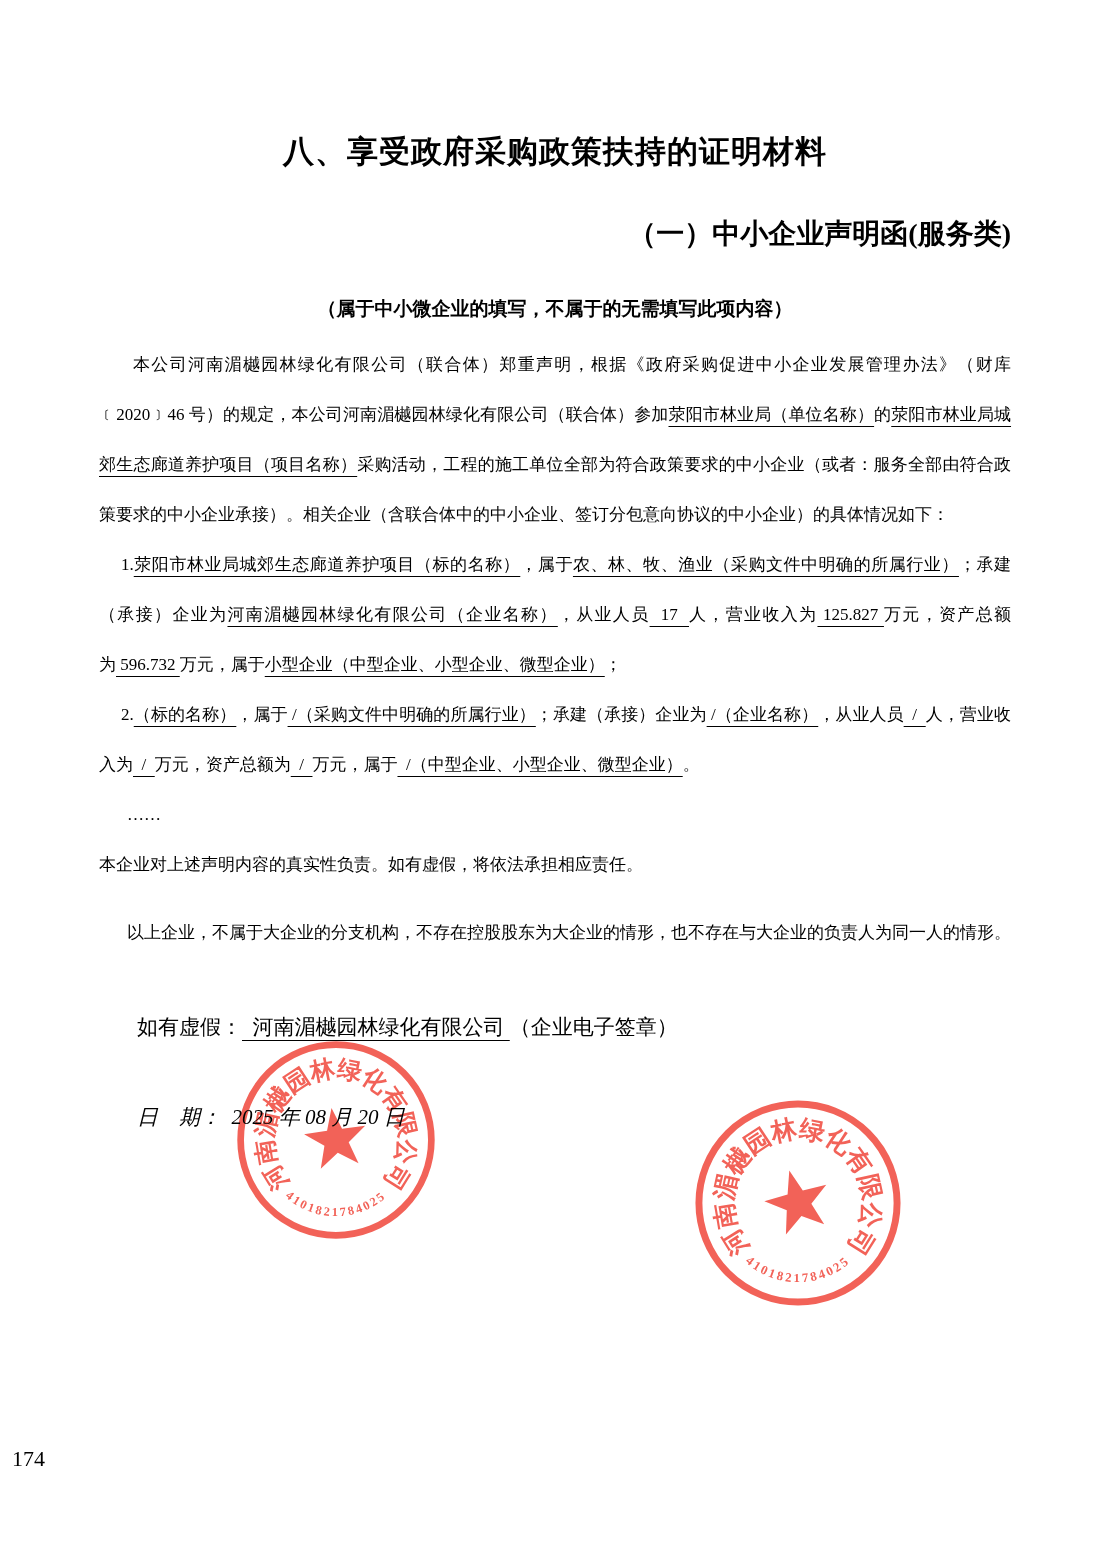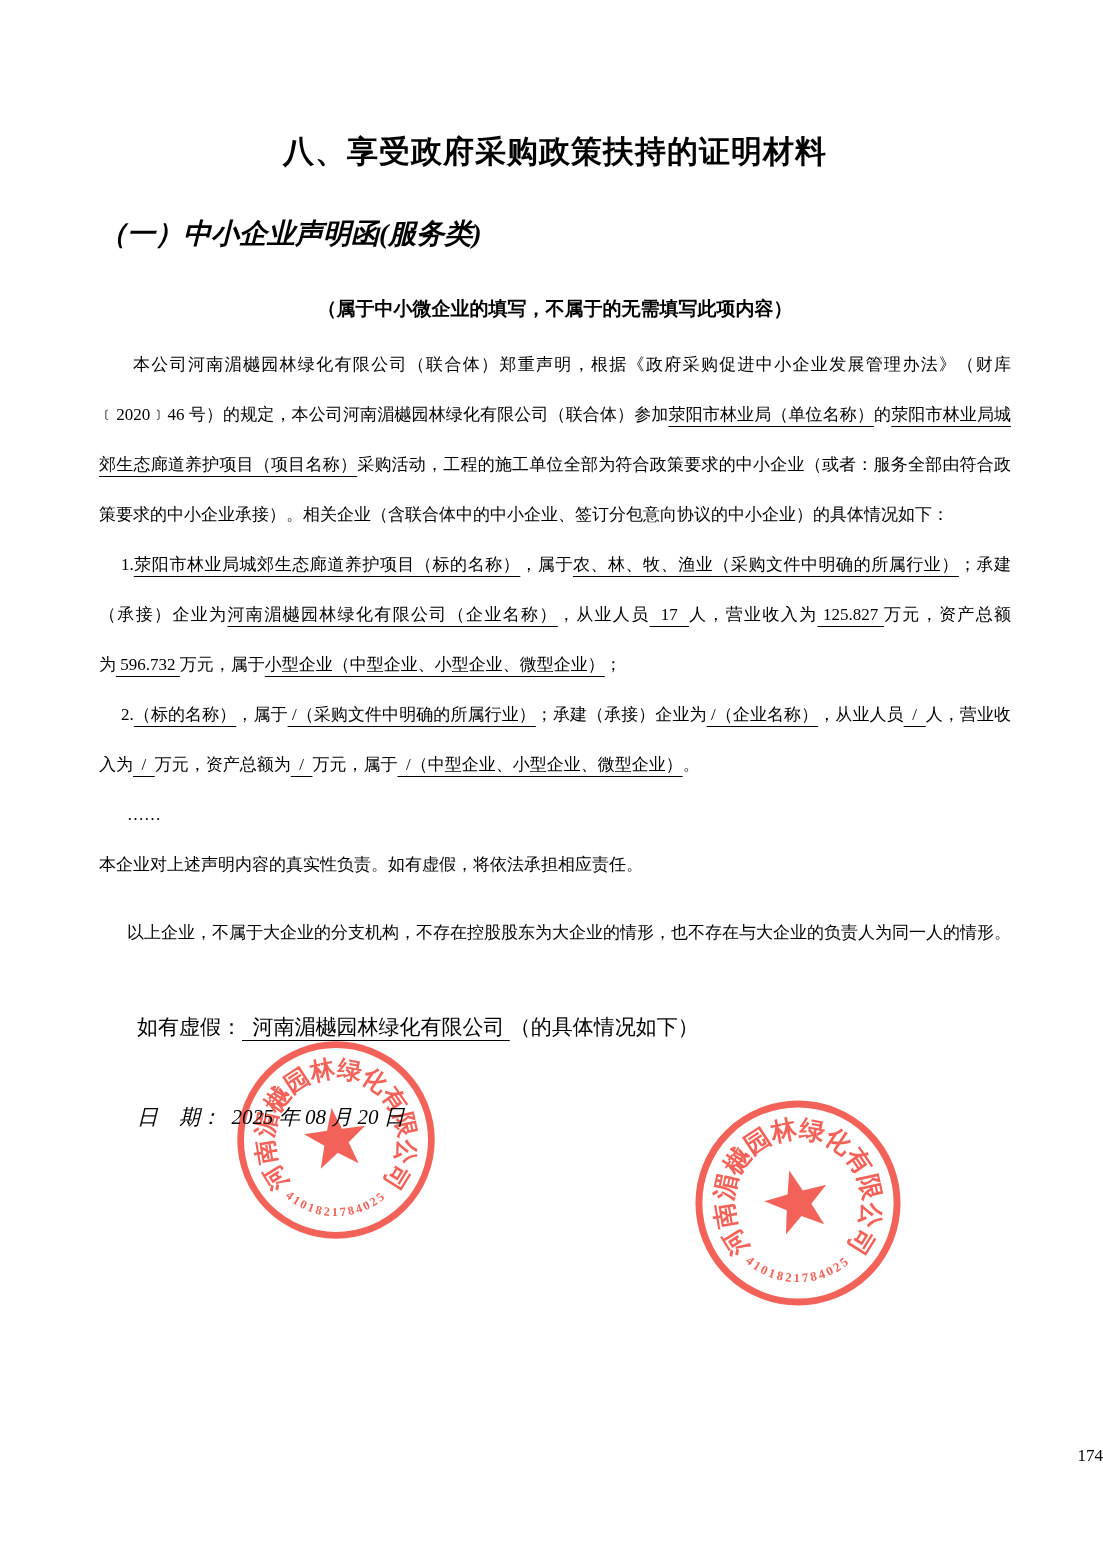--- a/index.html
+++ b/index.html
@@ -18,25 +18,24 @@
   .title{
     margin:132px 0 0 0;
     text-align:center;
     font-size:31px;
     font-weight:bold;
     line-height:40px;
     letter-spacing:1px;
   }
   .subtitle{
     margin:42px 0 0 0;
-    text-align:left;
+    text-align:right;
     font-size:28px;
     font-weight:bold;
     line-height:40px;
-    font-style:italic;
   }
   .note{
     margin:42px 0 12px 0;
     text-align:center;
     font-size:19px;
     font-weight:bold;
     line-height:26px;
   }
   .body-text{
     margin-top:18px;
@@ -49,24 +48,24 @@
   .u{
     text-decoration:underline;
     text-underline-offset:6px;
     text-decoration-thickness:1px;
   }
   .sig{ margin-top:54px; font-size:21px; }
   .sig-line{ padding-left:38px; line-height:30px; }
   .sig-date{ margin-top:60px;font-style:italic; }
   .page-num{
     position:absolute;
-    left:0; right:0;
+    left:12px; right:0;
     top:1446px;
-    text-align:right;
-    font-size:17px;
+    text-align:left;
+    font-size:22px;
   }
   .stamp{
     position:absolute;
     mix-blend-mode:multiply;
     opacity:.92;
     pointer-events:none;
   }
   .stamp-left{ left:230px; top:1037px; }
   .stamp-right{ left:690px; top:1096px; }
   .stamp text{
@@ -91,21 +90,21 @@
     <div class="body-text">
         <p class="para" style="text-indent: 34px;"><span>本公司河南湄樾园林绿化有限公司（联合体）郑重声明，根据《政府采购促进中小企业发展管理办法》（财库﹝2020﹞46 号）的规定，本公司河南湄樾园林绿化有限公司（联合体）参加</span><span class="u">荥阳市林业局（单位名称）</span><span>的</span><span class="u">荥阳市林业局城郊生态廊道养护项目（项目名称）</span><span>采购活动，工程的施工单位全部为符合政策要求的中小企业（或者：服务全部由符合政策要求的中小企业承接）。相关企业（含联合体中的中小企业、签订分包意向协议的中小企业）的具体情况如下：</span></p>
         <p class="para" style="text-indent: 22px;"><span>1.</span><span class="u">荥阳市林业局城郊生态廊道养护项目（标的名称）</span><span>，属于</span><span class="u">农、林、牧、渔业（采购文件中明确的所属行业）</span><span>；承建（承接）企业为</span><span class="u">河南湄樾园林绿化有限公司（企业名称）</span><span>，从业人员</span><span class="u">&nbsp;&nbsp;17&nbsp;&nbsp;</span><span>人，营业收入为</span><span class="u">&nbsp;125.827&nbsp;</span><span>万元，资产总额为</span><span class="u">&nbsp;596.732&nbsp;</span><span>万元，属于</span><span class="u">小型企业（中型企业、小型企业、微型企业）</span><span>；</span></p>
         <p class="para" style="text-indent: 22px;"><span>2.</span><span class="u">（标的名称）</span><span>，属于</span><span class="u">&nbsp;/（采购文件中明确的所属行业）</span><span>；承建（承接）企业为</span><span class="u">&nbsp;/（企业名称）</span><span>，从业人员</span><span class="u">&nbsp;&nbsp;/&nbsp;&nbsp;</span><span>人，营业收入为</span><span class="u">&nbsp;&nbsp;/&nbsp;&nbsp;</span><span>万元，资产总额为</span><span class="u">&nbsp;&nbsp;/&nbsp;&nbsp;</span><span>万元，属于</span><span class="u">&nbsp;&nbsp;/（中型企业、小型企业、微型企业）</span><span>。</span></p>
         <p class="para" style="text-indent: 28px;"><span>……</span></p>
         <p class="para" style="text-indent: 0px;"><span>本企业对上述声明内容的真实性负责。如有虚假，将依法承担相应责任。</span></p>
         <p class="para" style="text-indent: 28px; margin-top: 18px;"><span>以上企业，不属于大企业的分支机构，不存在控股股东为大企业的情形，也不存在与大企业的负责人为同一人的情形。</span></p>
       </div>
 
     <div class="sig">
-      <div class="sig-line sig-company"><span>如有虚假：</span><span class="u">&nbsp;&nbsp;河南湄樾园林绿化有限公司&nbsp;</span><span>（的具体情况如下）</span></div>
+      <div class="sig-line sig-company"><span>如有虚假：</span><span class="u">&nbsp;&nbsp;河南湄樾园林绿化有限公司&nbsp;</span><span>（企业电子签章）</span></div>
       <div class="sig-line sig-date"><span>日　期：</span><span>&nbsp;&nbsp;2025 年 08 月 20 日</span></div>
     </div>
   </div>
 
   <div class="page-num">174</div>
 
   <svg class="stamp stamp-left" viewBox="-108 -108 216 216" width="212" height="206" aria-hidden="true">
     <defs>
       <path id="arcTopL" d="M -46.67 46.67 A 66 66 0 1 1 46.67 46.67"></path>
       <path id="arcBotL" d="M -69.28 40 A 80 80 0 0 0 69.28 40"></path>

